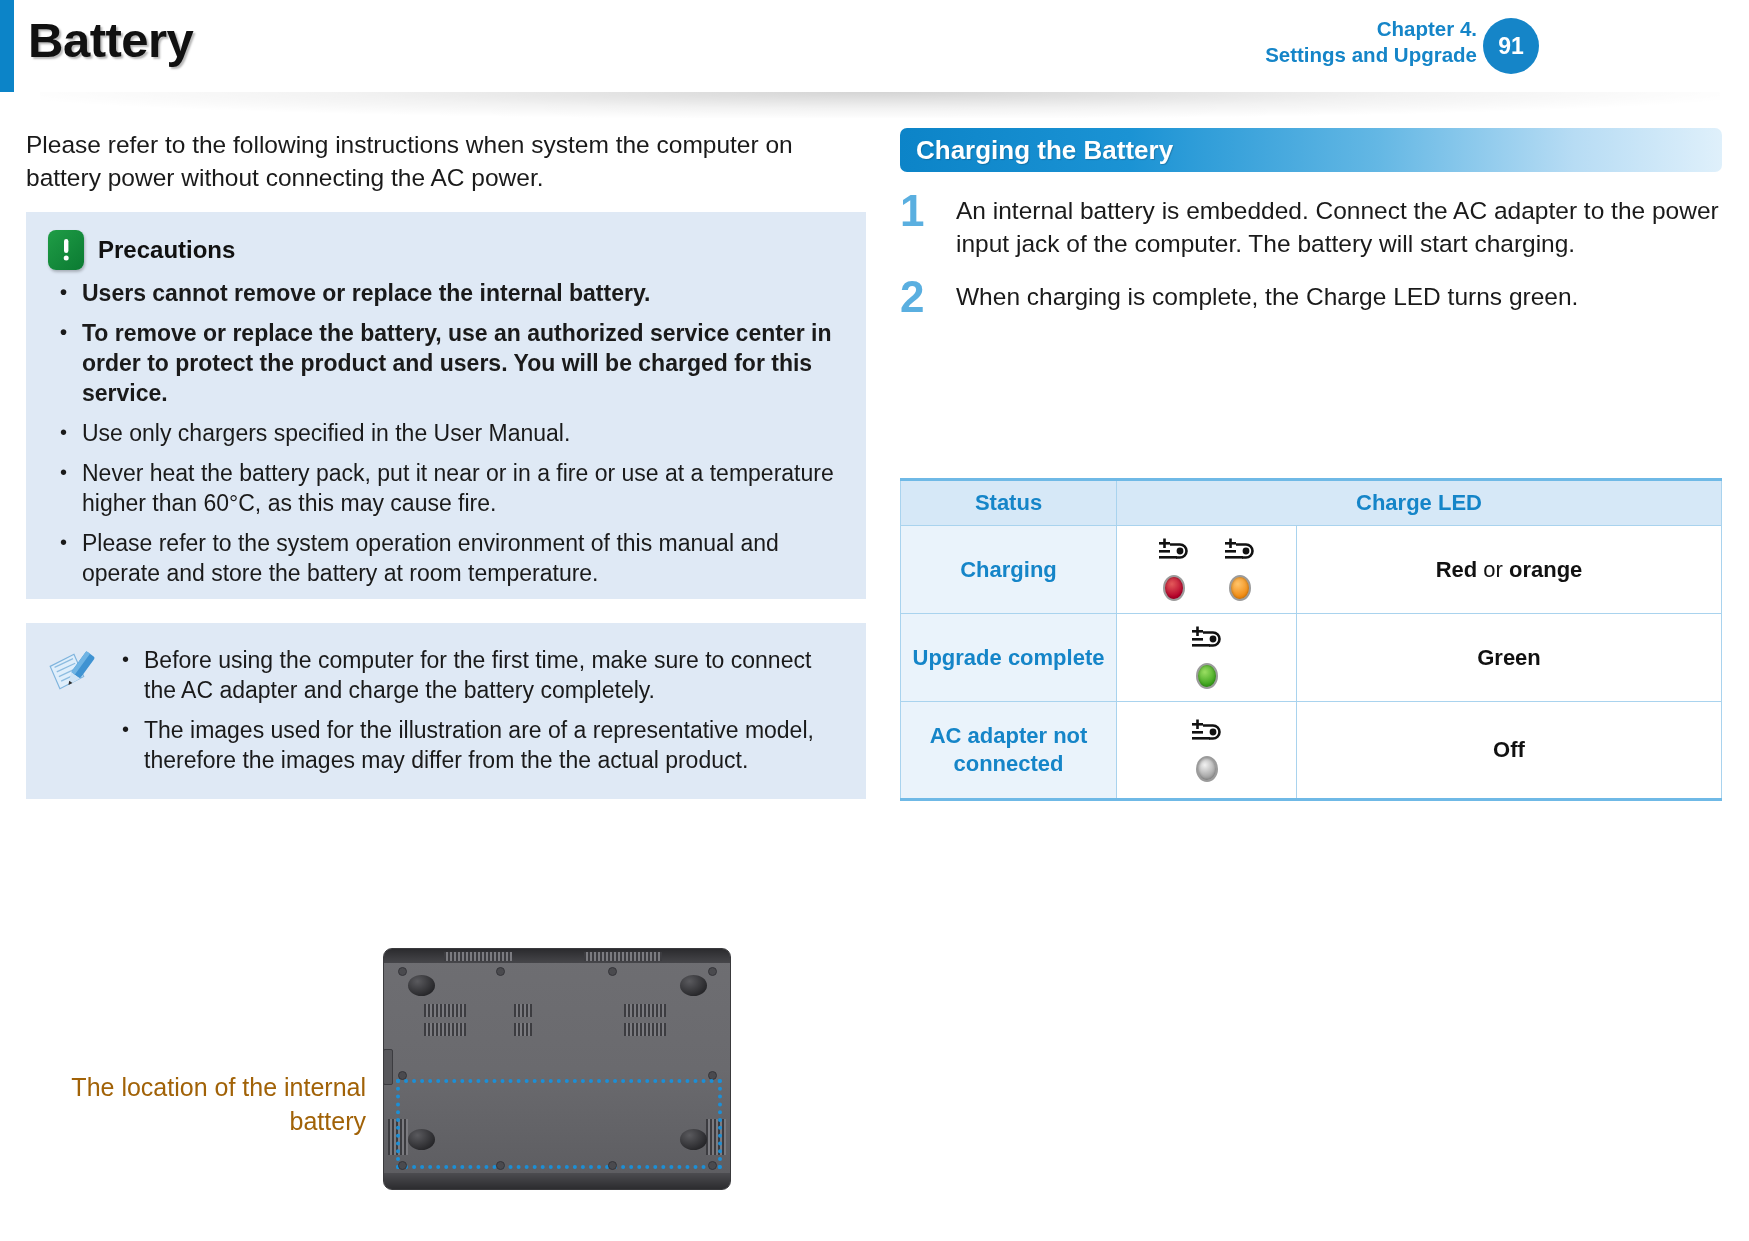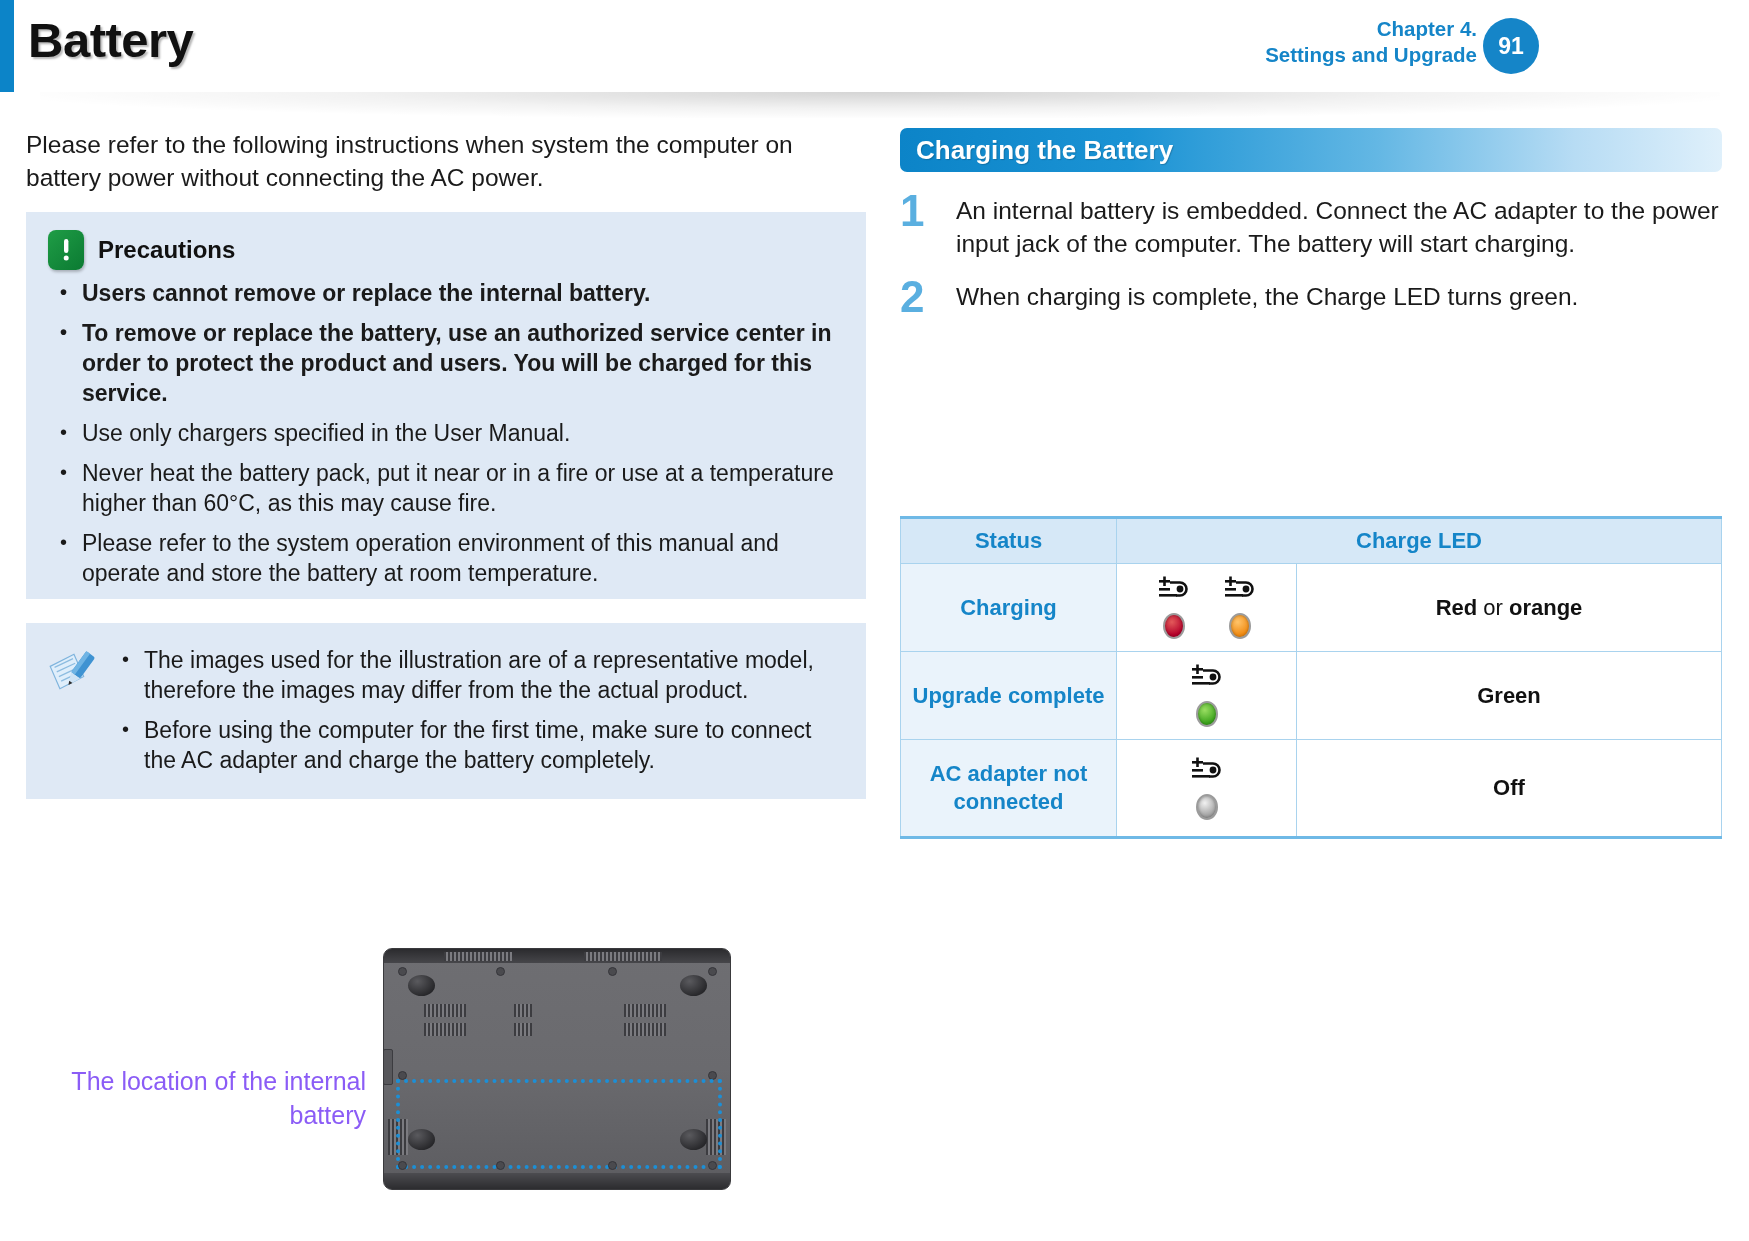--- a/index.html
+++ b/index.html
@@ -86,22 +86,22 @@
 
   .note-row { display: flex; align-items: flex-start; gap: 6px; }
   .icon-note { width: 56px; flex: none; padding-top: 4px; }
   .note-row ul { flex: 1; }
 
   
   .figure {
     position: absolute; left: 26px; top: 940px; width: 840px; height: 280px;
   }
   .fig-caption {
-    position: absolute; left: 0; top: 124px; width: 340px;
-    text-align: right; font-size: 25px; line-height: 34px; color: #8b5cf6;
+    position: absolute; left: 0; top: 130px; width: 340px;
+    text-align: right; font-size: 25px; line-height: 34px; color: #a16207;
   }
   .laptop {
     position: absolute; left: 357px; top: 8px; width: 348px; height: 242px;
     background: linear-gradient(180deg,#6e6e72 0%, #6a6a6e 50%, #5c5c60 100%);
     border-radius: 9px;
     border: 1px solid #3a3a3d;
     overflow: hidden;
   }
   .laptop-hinge {
     position: absolute; left: 0; top: 0; width: 100%; height: 14px;
@@ -147,21 +147,21 @@
   .step { display: flex; align-items: flex-start; margin-bottom: 20px; }
   .step-num {
     width: 56px; flex: none;
     font-size: 44px; font-weight: bold; color: #5aafe0;
     line-height: 34px; text-align: left;
   }
   .step-text { flex: 1; font-size: 24.5px; line-height: 33px; color: #1a1a1a; }
 
   
   .led-table {
-    position: absolute; left: 900px; top: 516px; width: 822px;
+    position: absolute; left: 900px; top: 478px; width: 822px;
     border-collapse: collapse;
     border-top: 3px solid #6fb9e6;
     border-bottom: 3px solid #6fb9e6;
   }
   .led-table th, .led-table td {
     border: 1px solid #a9d3ee;
     text-align: center; vertical-align: middle;
   }
   .led-table th {
     background: #d6e8f7; color: #1585c8;
@@ -242,22 +242,22 @@
             </g>
             <g transform="rotate(36 33 18)">
               <rect x="28" y="2" width="11" height="26" rx="2" fill="#3f93d2"></rect>
               <rect x="28" y="2" width="4.5" height="26" fill="#6fb4e4"></rect>
               <path d="M28 28 L39 28 L33.5 40 Z" fill="#cfe3f4"></path>
               <path d="M31.5 36 L35.5 36 L33.5 40 Z" fill="#2b2b2b"></path>
             </g>
           </svg>
         </span>
         <ul class="bullets">
+          <li>Before using the computer for the first time, make sure to connect the AC adapter and charge the battery completely.</li>
           <li>The images used for the illustration are of a representative model, therefore the images may differ from the the actual product.</li>
-          <li>Before using the computer for the first time, make sure to connect the AC adapter and charge the battery completely.</li>
         </ul>
       </div>
     </div>
   </div>
 
   <div class="figure">
     <div class="fig-caption">The location of the internal battery</div>
     <div class="laptop">
       <div class="laptop-hinge"></div>
       <div class="vent" style="left:60px;  top:3px;  width:68px; height:9px;"></div>

